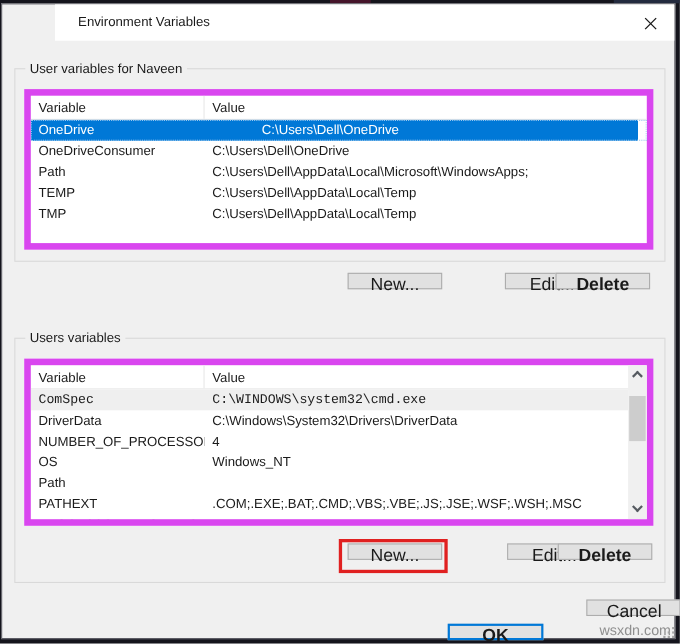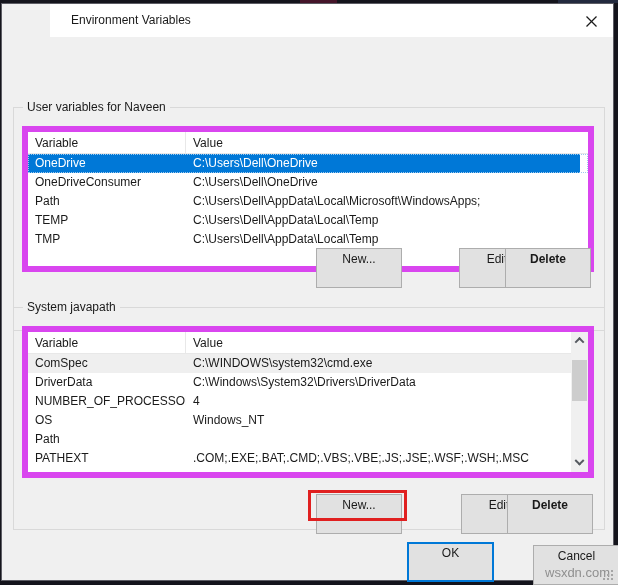--- a/index.html
+++ b/index.html
@@ -35,21 +35,21 @@
     position: absolute; right: 6px; top: 4px;
     width: 32px; height: 26px;
     display: flex; align-items: center; justify-content: center;
     cursor: default;
   }
 
   .groupbox {
     position: absolute; left: 11px; width: 592px;
     border: 1px solid #d9d9d9;
   }
-  .gb-user { top: 58px; height: 224px; margin-top: 45px; }
+  .gb-user { top: 58px; height: 176px; }
   .gb-system { top: 303px; height: 223px; }
   .gb-label {
     position: absolute; top: -8px; left: 9px;
     background: #f0f0f0; padding: 0 4px; white-space: nowrap;
   }
 
   .listview {
     position: absolute; left: 8px; top: 18px;
     width: 572px;
     background: #ffffff;
@@ -72,65 +72,65 @@
   .lv-system .lv-rows { margin-right: 17px; }
   .listrow {
     display: grid; grid-template-columns: 158px 1fr;
     height: 19px; line-height: 19px;
     white-space: nowrap;
   }
   .listrow span { overflow: hidden; padding-left: 7px; white-space: nowrap; }
   .listrow.sel-blue {
     background: linear-gradient(to right, #0078d7 0, #0078d7 552px, #ffffff 552px);
     color: #ffffff;
-    outline: 1px dotted #9cc9ef; outline-offset: -1px;
-  }
-  .listrow.sel-gray { background: #efefef; }
+    outline: 1px dotted #9cc9ef; outline-offset: -1px; gap: 45px;
+  }
+  .listrow.sel-gray { background: #efefef; font-family: Liberation Mono, monospace; }
 
   .scrollbar {
     position: absolute; top: 0; right: 0; bottom: 0; width: 17px;
     background: #f0f0f0;
   }
   .sb-btn {
     position: absolute; left: 0; width: 17px; height: 17px;
     display: flex; align-items: center; justify-content: center;
   }
   .sb-up { top: 0; } .sb-down { bottom: 0; }
   .chev { width: 7px; height: 7px; border-left: 2px solid #555a60; border-top: 2px solid #555a60; }
   .chev-up { transform: rotate(45deg) translate(1px,1px); }
   .chev-down { transform: rotate(225deg) translate(2px,2px); }
   .sb-thumb {
     position: absolute; left: 1px; top: 28px; width: 15px; height: 41px;
     background: #cdcdcd;
   }
 
   .btn {
-    position: absolute; height: 40px; width: 86px;
+    position: absolute; height: 15px; width: 86px;
     background: #e1e1e1; border: 1px solid #adadad;
-    font-family: "Liberation Sans", sans-serif; font-size: 12px; color: #1a1a1a;
+    font-family: "Liberation Sans", sans-serif; font-size: 16px; color: #1a1a1a;
     text-align: center; line-height: 21px;
   }
   .row1 { top: 244px; }
   .row2 { top: 490px; }
   .b-new  { left: 314px; }
   .b-edit { left: 409px; margin-left: 48px; }
   .b-del  { left: 503px; font-weight: bold; }
   .row2.b-edit { left: 411px; }
   .row2.b-del  { left: 505px; }
 
   .annotation {
     position: absolute; left: 306px; top: 486px;
     width: 99px; height: 31px;
     border: 3px solid #e02020;
     pointer-events: none;
   }
 
   .b-ok {
-    left: 405px; top: 538px; width: 87px;
-    border: 2px solid #0078d7; line-height: 19px;
+    left: 405px; top: 563px; width: 87px;
+    border: 2px solid #0078d7; line-height: 19px; font-weight: bold;
   }
   .b-cancel { left: 531px; top: 541px; width: 87px; }
 
   .watermark {
     position: absolute; left: 543px; top: 561px;
     font-size: 13px; color: #8f8f8f; white-space: nowrap;
   }
   .grip { position: absolute; left: 601px; top: 566px; width: 11px; height: 11px; }
   .grip::before {
     content: ""; position: absolute; left: 0; top: 8px;
@@ -187,21 +187,21 @@
         </div>
       </div>
     </div>
   </div>
 
   <div class="btn row1 b-new">New...</div>
   <div class="btn row1 b-edit">Edit...</div>
   <div class="btn row1 b-del">Delete</div>
 
   <div class="groupbox gb-system">
-    <div class="gb-label">System javapath</div>
+    <div class="gb-label">Users variables</div>
 
     <div class="listview lv-system">
       <div class="lv-header">
         <div class="hcell">Variable</div>
         <div class="hcell">Value</div>
       </div>
       <div class="lv-rows">
         <div class="listrow sel-gray">
           <span>ComSpec</span>
           <span>C:\WINDOWS\system32\cmd.exe</span>

